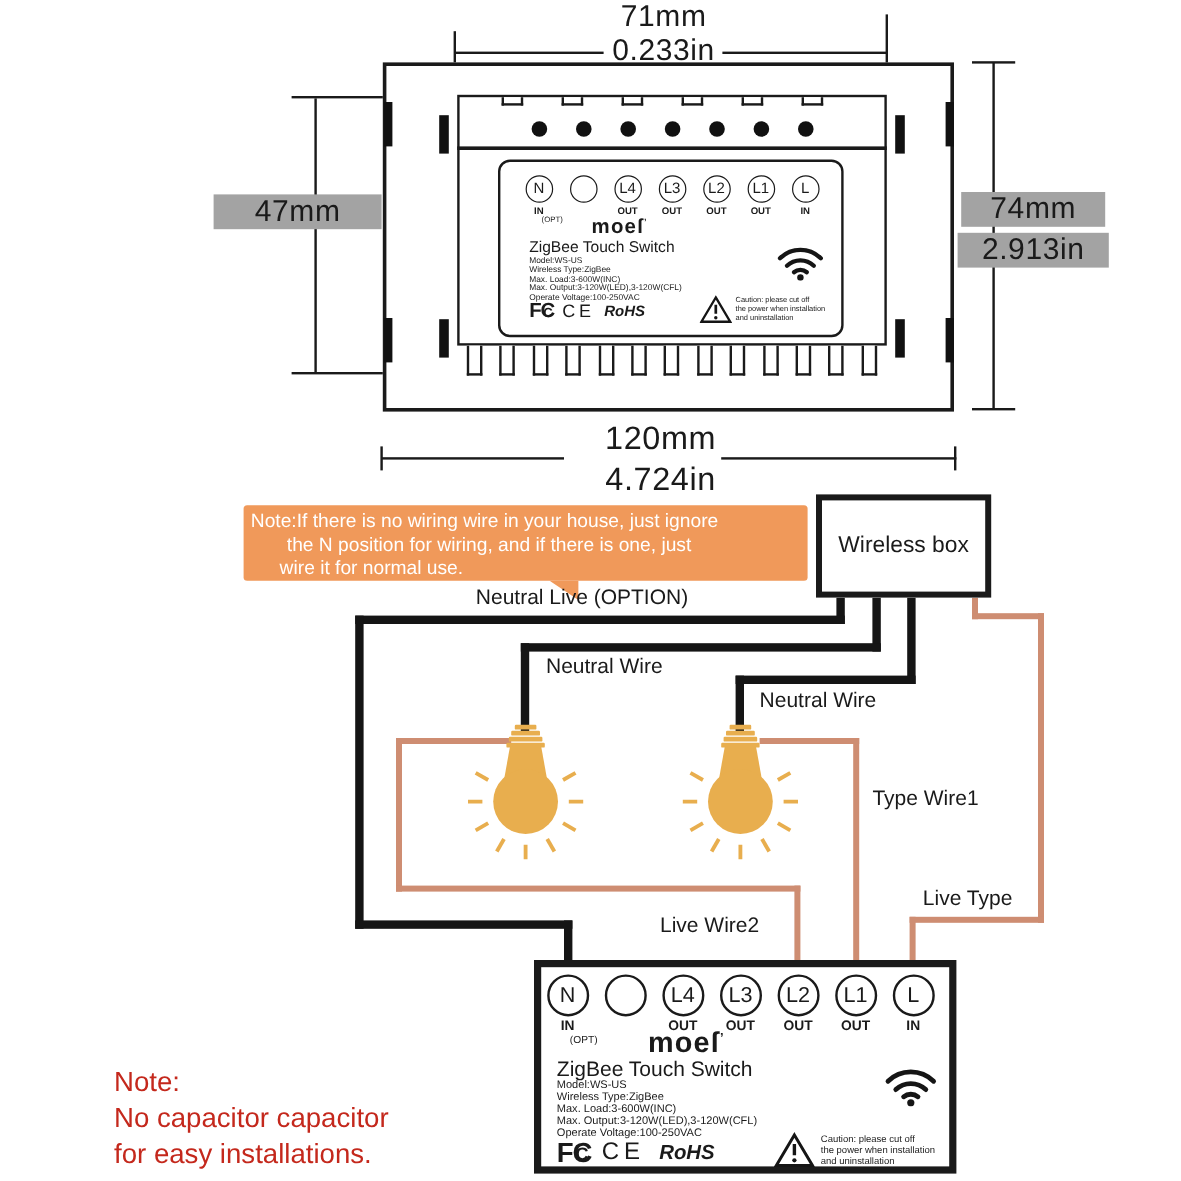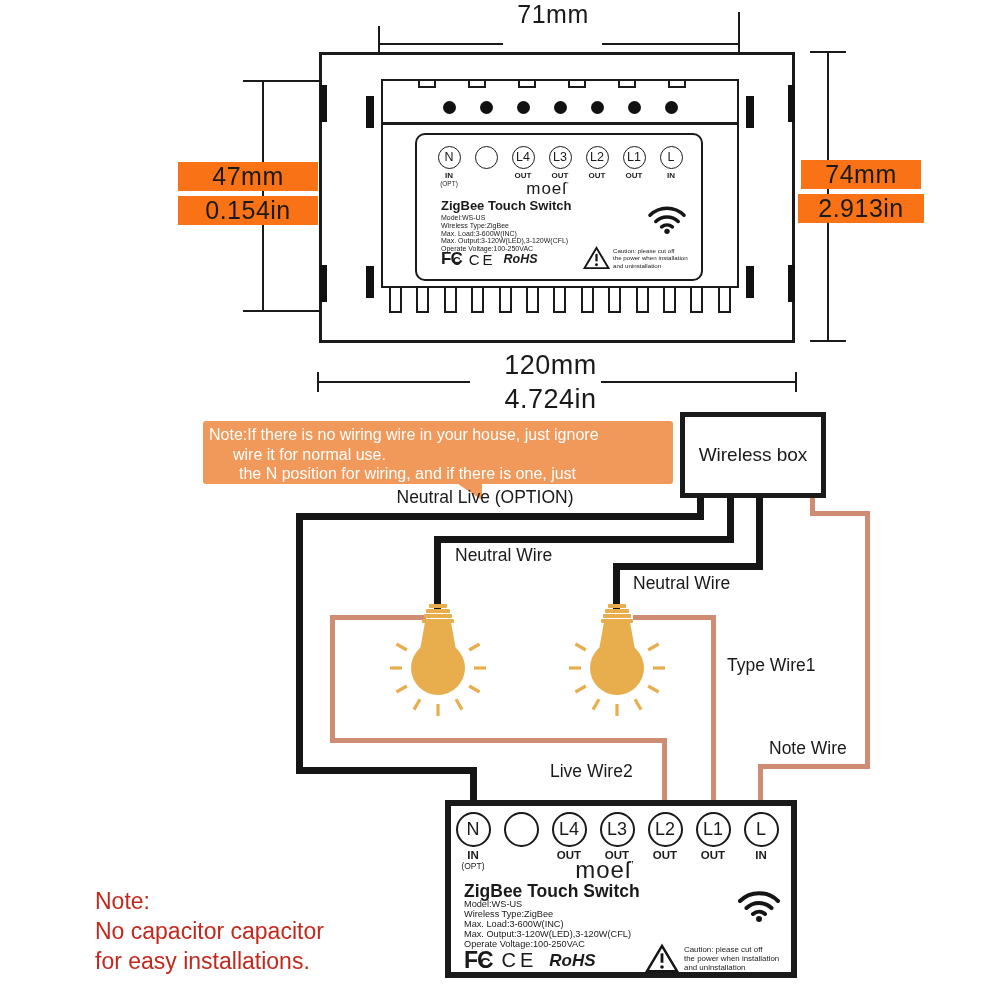--- a/index.html
+++ b/index.html
@@ -7,41 +7,41 @@
     --footer-note-text:#c4281c; --bulb:#e8ae4e;
   }
   *{box-sizing:border-box;margin:0;padding:0}
   body{background:#fff;font-family:"Liberation Sans",sans-serif}
   #canvas{position:relative;width:984px;height:984px;background:#fff;color:#1a1a1a;overflow:hidden}
   .a{position:absolute}
   .wk{position:absolute;background:var(--black-wire)}
   .wl{position:absolute;background:var(--live-wire)}
   .ln{position:absolute;background:#1a1a1a}
   .dim{position:absolute;font-size:25px;text-align:center;letter-spacing:.5px;white-space:nowrap}
-  .dim.bg{background:#f97316}
+  .dim.bg{background:#a3a3a3}
   .box{position:absolute;background:#fff;border:3px solid #1a1a1a}
   .dot{position:absolute;width:13px;height:13px;border-radius:50%;background:#111}
   .clip{position:absolute;background:#111}
   .notch{position:absolute;width:18px;height:7px;border:2px solid #1a1a1a;border-top:none;background:#fff}
   .teeth{position:absolute;display:flex;justify-content:space-between}
   .tooth{width:13px;height:25px;border:2.5px solid #1a1a1a;border-top:none;background:#fff}
   .term{position:absolute;border:1.5px solid #1a1a1a;border-radius:50%;background:#fff;display:flex;align-items:center;justify-content:center;font-weight:500}
   .term.sm{width:23px;height:23px;font-size:12.5px}
   .term.lg{width:35px;height:35px;font-size:18px;border-width:2.5px}
   .tlab{position:absolute;text-align:center;font-weight:700}
   .tlab.sm{font-size:8px;width:40px}
   .tlab.lg{font-size:11.5px;width:50px}
-  .topt{position:absolute;text-align:center}
+  .topt{position:absolute;text-align:right}
   .topt.sm{font-size:6.5px;width:40px}
   .topt.lg{font-size:8.5px;width:50px}
-  .moes{position:absolute;text-align:center;font-weight:400;letter-spacing:1px}
+  .moes{position:absolute;font-weight:700;letter-spacing:1px}
   .moes.sm{font-size:17px;width:110px}
   .moes.lg{font-size:24px;width:130px}
   .moes sup{font-size:.45em}
-  .ptitle{position:absolute;font-weight:700;white-space:nowrap}
+  .ptitle{position:absolute;font-weight:400;white-space:nowrap}
   .ptitle.sm{font-size:13px}
   .ptitle.lg{font-size:17.5px}
   .specs{position:absolute;white-space:nowrap}
   .specs.sm{font-size:7px;line-height:7.8px}
   .specs.lg{font-size:9.2px;line-height:9.9px}
   .certs{position:absolute;display:flex;align-items:center}
   .fcc{font-weight:800;letter-spacing:-1px}
   .fcc2{font-weight:800}
   .certs.sm .fcc{font-size:17px}.certs.sm .fcc2{font-size:11px;margin-left:-9px;margin-top:3px}
   .certs.lg .fcc{font-size:23px}.certs.lg .fcc2{font-size:15px;margin-left:-13px;margin-top:4px}
@@ -61,30 +61,30 @@
   .ebox{position:absolute;border:5px solid #1a1a1a;background:#fff;display:flex;align-items:center;justify-content:center;font-size:19px}
   .bulb-fill{fill:var(--bulb)}
   .bulb-ray{stroke:var(--bulb);stroke-width:3.2}
 </style>
 </head>
 <body>
 
 <div id="canvas">
 
   <div class="dim" style="left:473px;top:0;width:160px">71mm</div>
+  <div class="dim" style="left:473px;top:28px;width:160px">0.233in</div>
   <div class="ln" style="left:379px;top:43px;width:124px;height:2px"></div>
   <div class="ln" style="left:602px;top:43px;width:137px;height:2px"></div>
   <div class="ln" style="left:378px;top:26px;width:2px;height:53px"></div>
   <div class="ln" style="left:738px;top:12px;width:2px;height:67px"></div>
 
   <div class="ln" style="left:243px;top:80px;width:122px;height:2px"></div>
   <div class="ln" style="left:243px;top:310px;width:122px;height:2px"></div>
   <div class="ln" style="left:262px;top:82px;width:2px;height:228px"></div>
   <div class="dim bg" style="left:178px;top:162px;width:140px">47mm</div>
-  <div class="dim bg" style="left:178px;top:196px;width:140px">0.154in</div>
 
   <div class="ln" style="left:810px;top:51px;width:36px;height:2px"></div>
   <div class="ln" style="left:810px;top:340px;width:36px;height:2px"></div>
   <div class="ln" style="left:827px;top:52px;width:2px;height:289px"></div>
   <div class="dim bg" style="left:801px;top:160px;width:120px">74mm</div>
   <div class="dim bg" style="left:798px;top:194px;width:126px">2.913in</div>
 
   <div class="dim" style="left:468px;top:350px;width:165px;font-size:27px">120mm</div>
   <div class="dim" style="left:468px;top:384px;width:165px;font-size:27px">4.724in</div>
   <div class="ln" style="left:318px;top:381px;width:152px;height:2px"></div>
@@ -192,22 +192,22 @@
       <div class="tooth"></div>
       <div class="tooth"></div>
       <div class="tooth"></div>
       <div class="tooth"></div>
       <div class="tooth"></div>
       <div class="tooth"></div>
   </div>
 
   <div class="notebox" style="left:203px;top:421px;width:470px;height:63px">
     <div>Note:If there is no wiring wire in your house, just ignore</div>
+    <div style="padding-left:30px">the N position for wiring, and if there is one, just</div>
     <div style="padding-left:24px">wire it for normal use.</div>
-    <div style="padding-left:30px">the N position for wiring, and if there is one, just</div>
   </div>
   <div class="notetail" style="left:458px;top:484px"></div>
 
   <div class="wk" style="left:697px;top:498px;width:7px;height:22px"></div>
   <div class="wk" style="left:296px;top:513px;width:408px;height:7px"></div>
   <div class="wk" style="left:296px;top:513px;width:7px;height:261px"></div>
   <div class="wk" style="left:296px;top:767px;width:181px;height:7px"></div>
   <div class="wk" style="left:470px;top:767px;width:7px;height:39px"></div>
   <div class="wk" style="left:727px;top:498px;width:7px;height:45px"></div>
   <div class="wk" style="left:434px;top:536px;width:300px;height:7px"></div>
@@ -228,21 +228,21 @@
   <div class="wl" style="left:662px;top:738px;width:5px;height:68px"></div>
 
   <div class="ebox" style="left:680px;top:412px;width:146px;height:86px">
     <span>Wireless box</span>
   </div>
 
   <div class="wlab" style="left:360px;top:487px;width:250px;text-align:center">Neutral Live (OPTION)</div>
   <div class="wlab" style="left:455px;top:545px">Neutral Wire</div>
   <div class="wlab" style="left:633px;top:573px">Neutral Wire</div>
   <div class="wlab" style="left:727px;top:655px">Type Wire1</div>
-  <div class="wlab" style="left:769px;top:738px">Note Wire</div>
+  <div class="wlab" style="left:769px;top:738px">Live Type</div>
   <div class="wlab" style="left:550px;top:761px">Live Wire2</div>
 
   <svg class="a" style="left:378px;top:598px" width="120" height="120" viewBox="0 0 120 120">
     <g class="bulb-ray">
       <line x1="96" y1="70" x2="108" y2="70"></line>
         <line x1="24" y1="70" x2="12" y2="70"></line>
       <line x1="91.2" y1="52" x2="101.6" y2="46"></line>
         <line x1="28.8" y1="52" x2="18.4" y2="46"></line>
       <line x1="28.8" y1="88" x2="18.4" y2="94"></line>
         <line x1="91.2" y1="88" x2="101.6" y2="94"></line>

